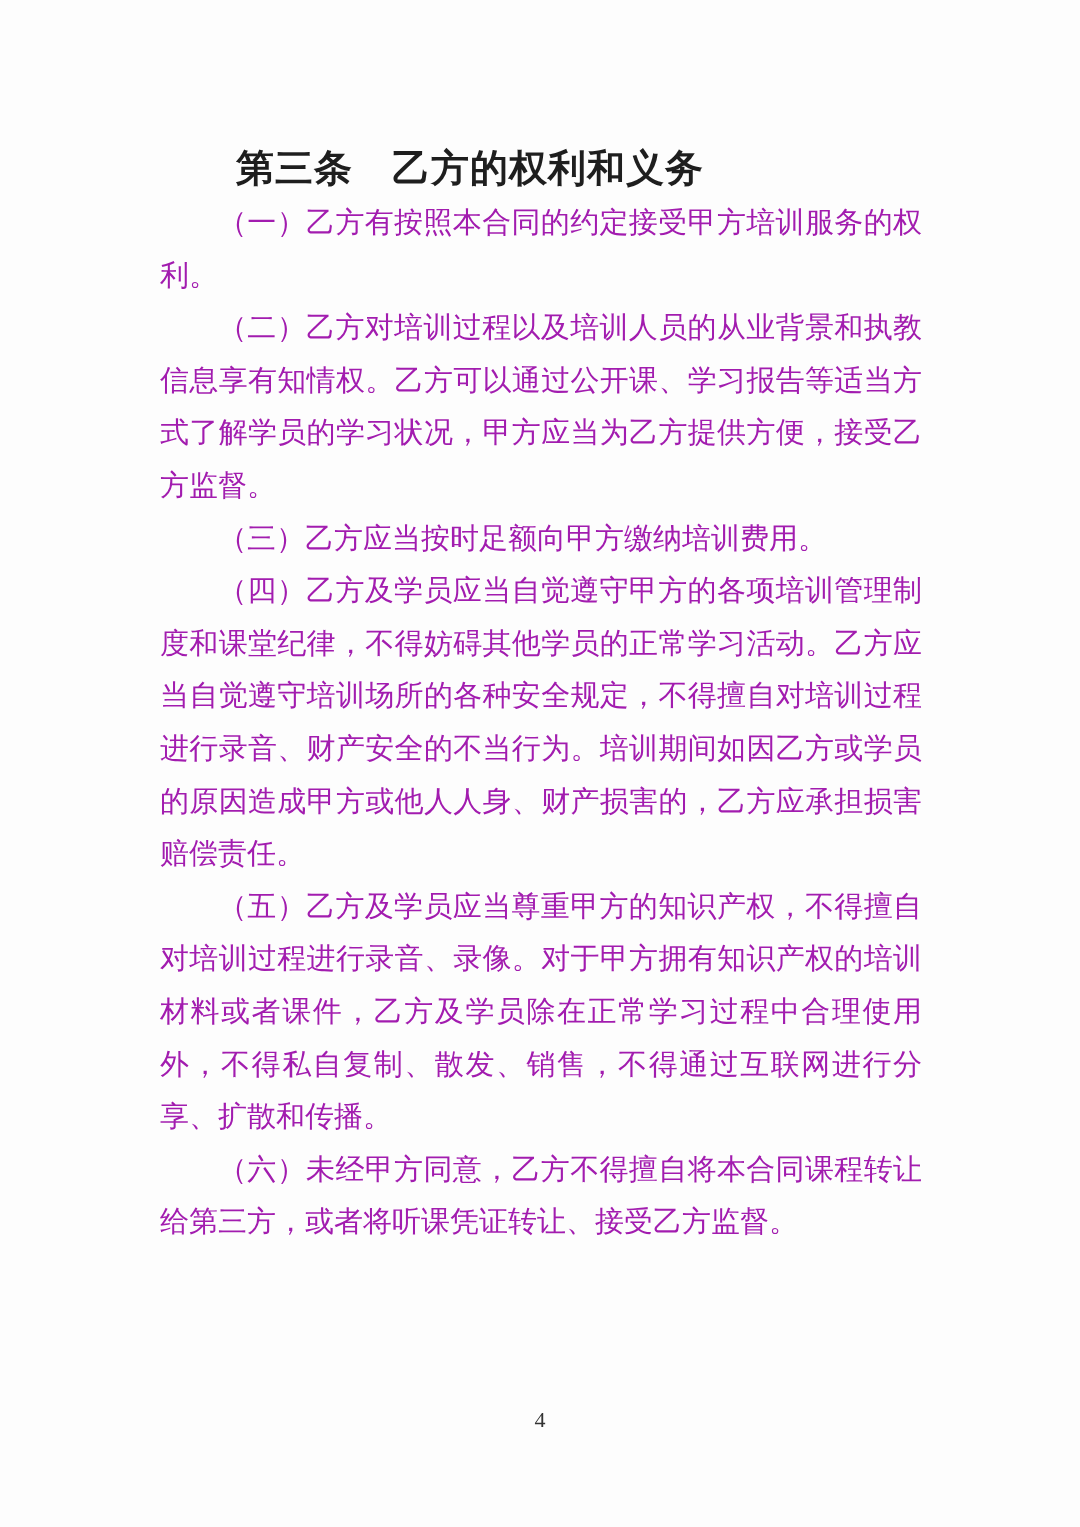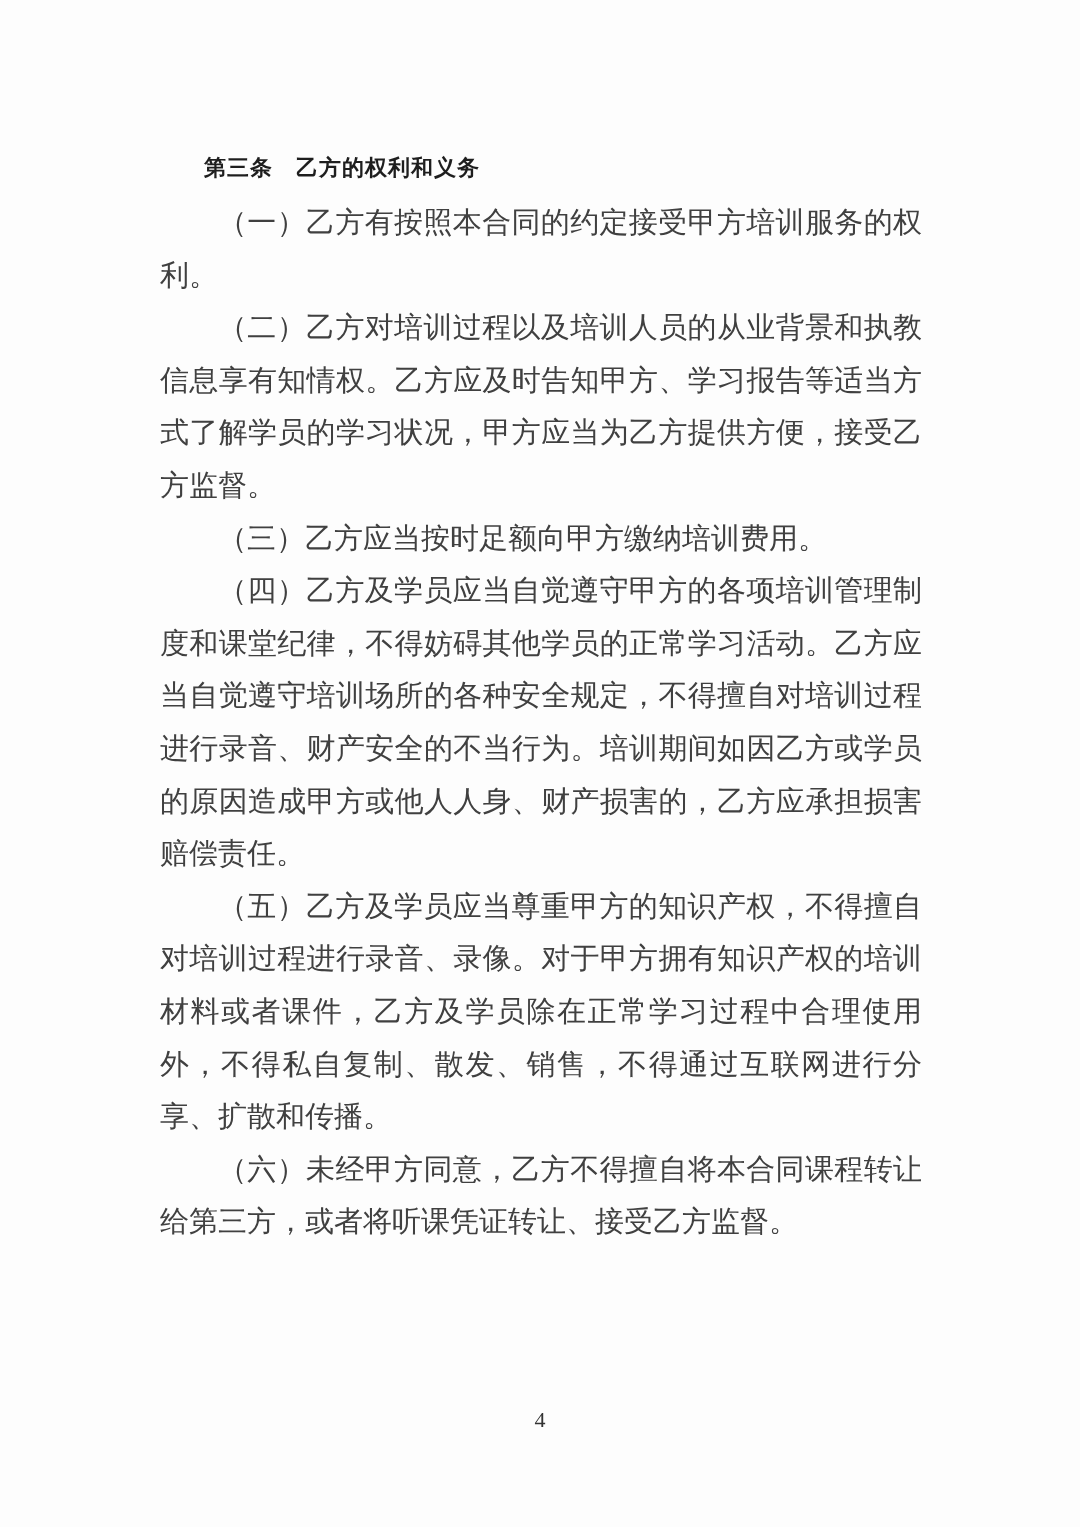--- a/index.html
+++ b/index.html
@@ -22,32 +22,32 @@
   .content {
     position: absolute;
     left: 160px;
     top: 140px;
     width: 762px;
   }
   .heading {
     margin: 0;
     font-family: "Liberation Sans", sans-serif;
     font-weight: bold;
-    font-size: 22px;
+    font-size: 38px;
     line-height: 56px;
     color: #1e1e1e;
     text-indent: 2em;
     letter-spacing: 1px;
     white-space: pre;
   }
   .para {
     margin: 0;
     font-size: 29px;
     line-height: 52.6px;
-    color: #404040;
+    color: #a21caf;
     text-align: justify;
     text-justify: inter-character;
     text-indent: 2em;
   }
   .page-number {
     position: absolute;
     left: 0;
     right: 0;
     top: 1406px;
     text-align: center;
@@ -57,20 +57,20 @@
     font-family: "Liberation Serif", serif;
   }
 </style>
 </head>
 <body>
 
 <div class="page">
   <div class="content">
     <h2 class="heading">第三条　乙方的权利和义务</h2>
     <p class="para">（一）乙方有按照本合同的约定接受甲方培训服务的权利。</p>
-    <p class="para">（二）乙方对培训过程以及培训人员的从业背景和执教信息享有知情权。乙方应及时告知甲方、学习报告等适当方式了解学员的学习状况，甲方应当为乙方提供方便，接受乙方监督。</p>
+    <p class="para">（二）乙方对培训过程以及培训人员的从业背景和执教信息享有知情权。乙方可以通过公开课、学习报告等适当方式了解学员的学习状况，甲方应当为乙方提供方便，接受乙方监督。</p>
     <p class="para">（三）乙方应当按时足额向甲方缴纳培训费用。</p>
     <p class="para">（四）乙方及学员应当自觉遵守甲方的各项培训管理制度和课堂纪律，不得妨碍其他学员的正常学习活动。乙方应当自觉遵守培训场所的各种安全规定，不得擅自对培训过程进行录音、财产安全的不当行为。培训期间如因乙方或学员的原因造成甲方或他人人身、财产损害的，乙方应承担损害赔偿责任。</p>
     <p class="para">（五）乙方及学员应当尊重甲方的知识产权，不得擅自对培训过程进行录音、录像。对于甲方拥有知识产权的培训材料或者课件，乙方及学员除在正常学习过程中合理使用外，不得私自复制、散发、销售，不得通过互联网进行分享、扩散和传播。</p>
     <p class="para">（六）未经甲方同意，乙方不得擅自将本合同课程转让给第三方，或者将听课凭证转让、接受乙方监督。</p>
   </div>
   <div class="page-number">4</div>
 </div>
 
 </body></html>

